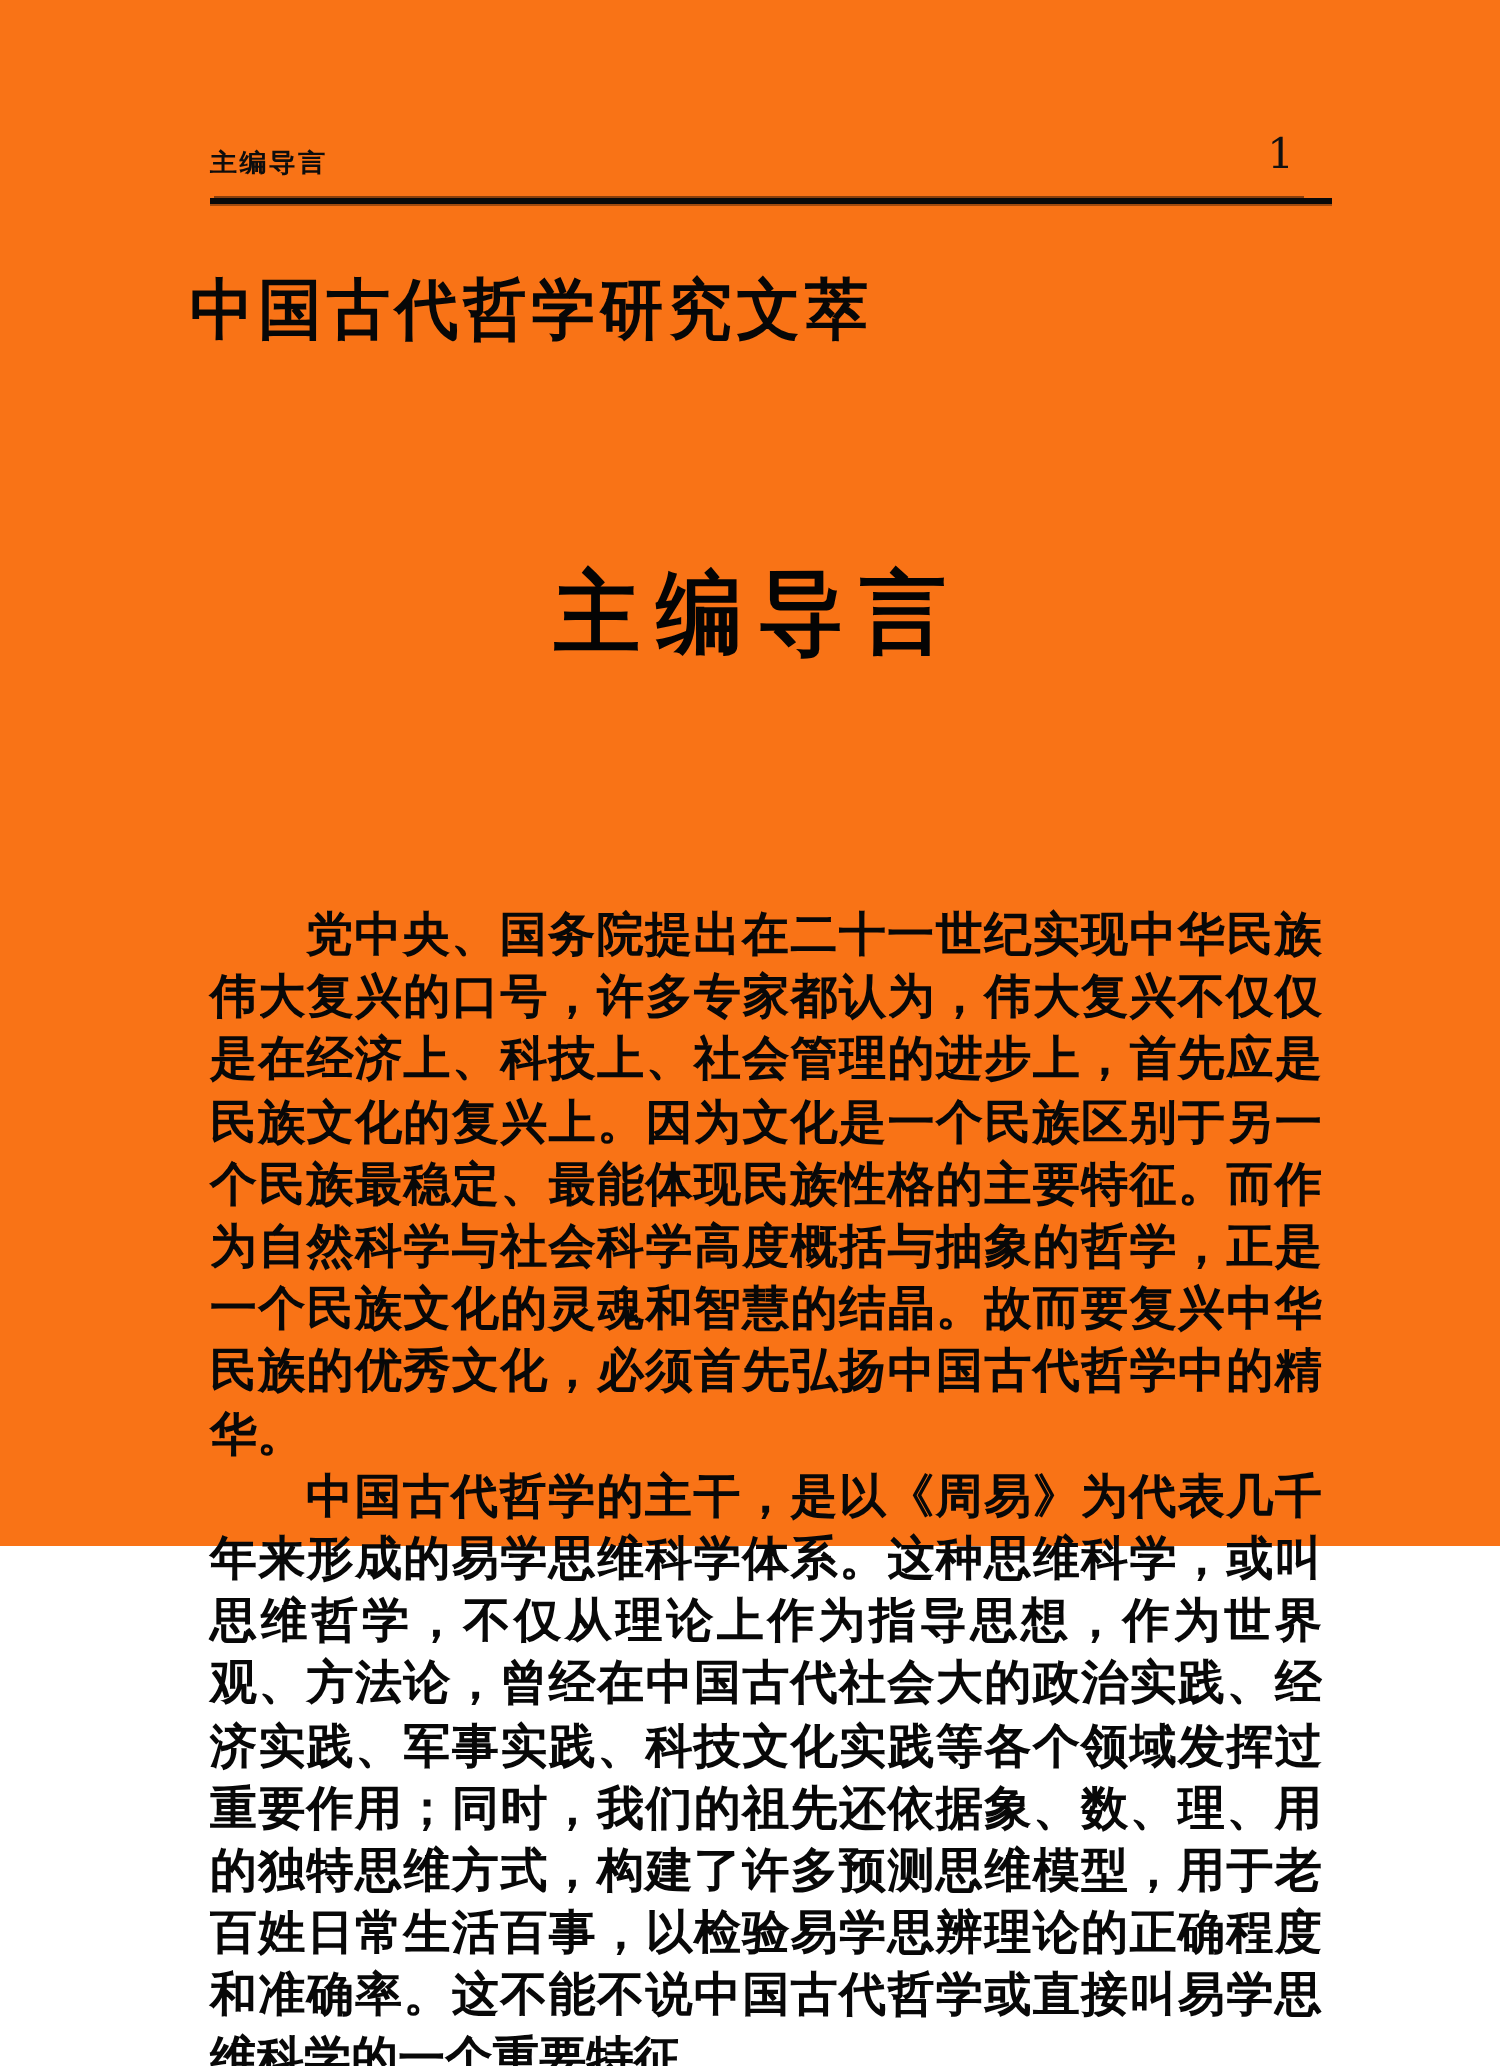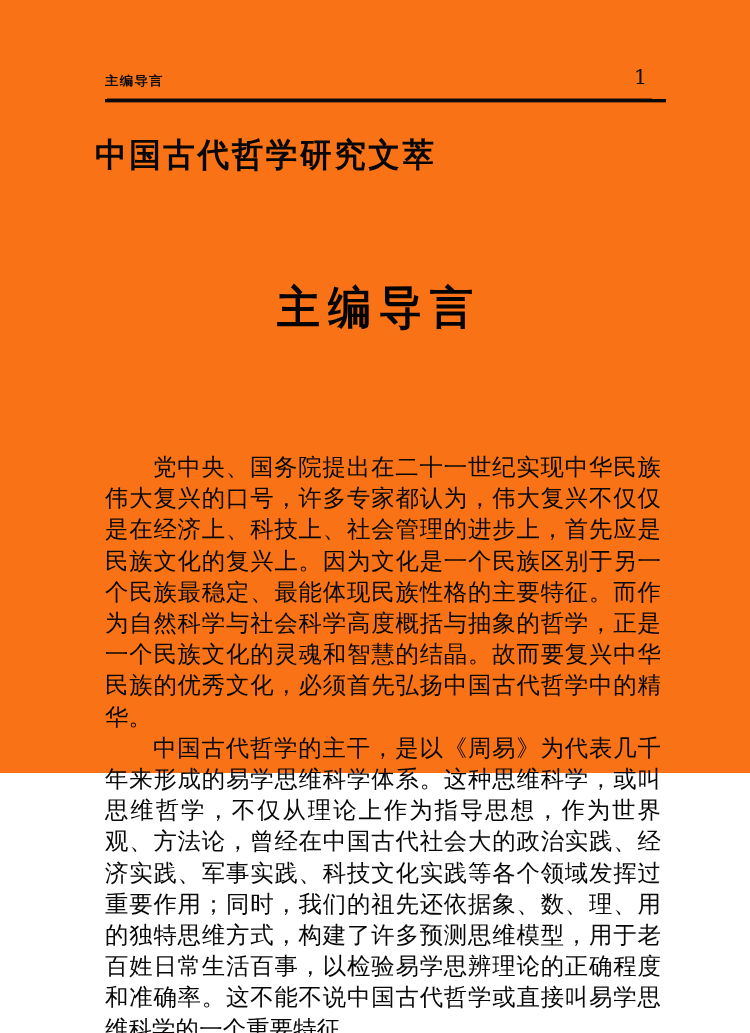--- a/index.html
+++ b/index.html
@@ -111,21 +111,21 @@
   .body-text {
     position: absolute;
     left: 105px;
     top: 452px;
     width: 556px;
   }
   .para {
     margin: 0;
     font-family: "DejaVu Serif", "Liberation Serif", serif;
     font-size: 23.4px;
-    font-weight: 400;
+    font-weight: 700;
     line-height: 31.2px;
     color: #080808;
     text-align: justify;
     text-justify: inter-character;
     letter-spacing: 0.15px;
     text-indent: 48px;
     word-break: break-all;
     transform: scaleY(1.0);
   }
   .para + .para { margin-top: 0; }

